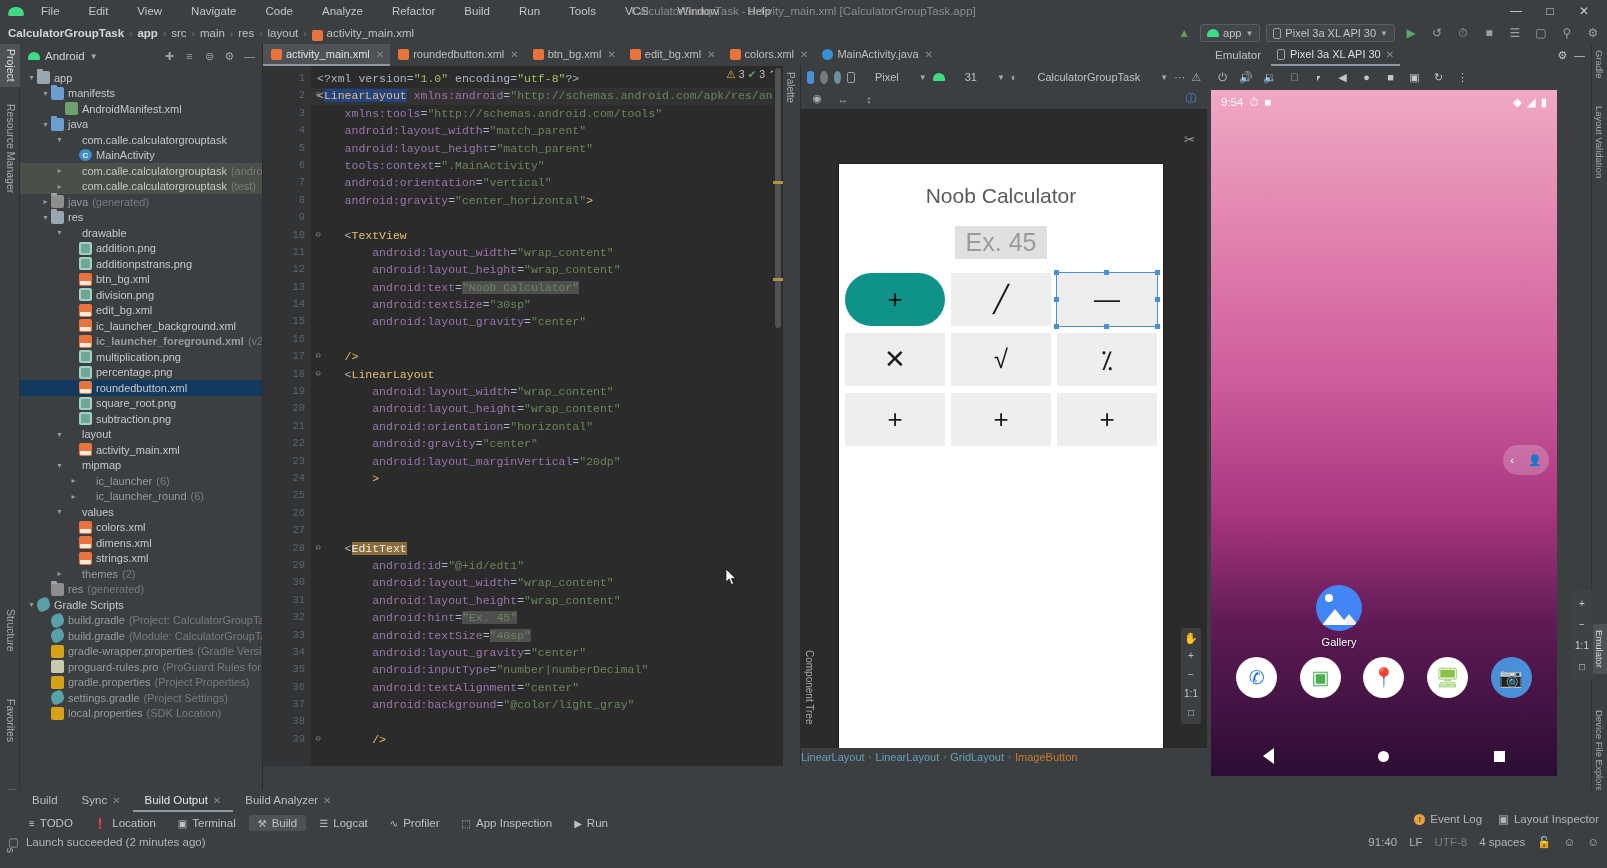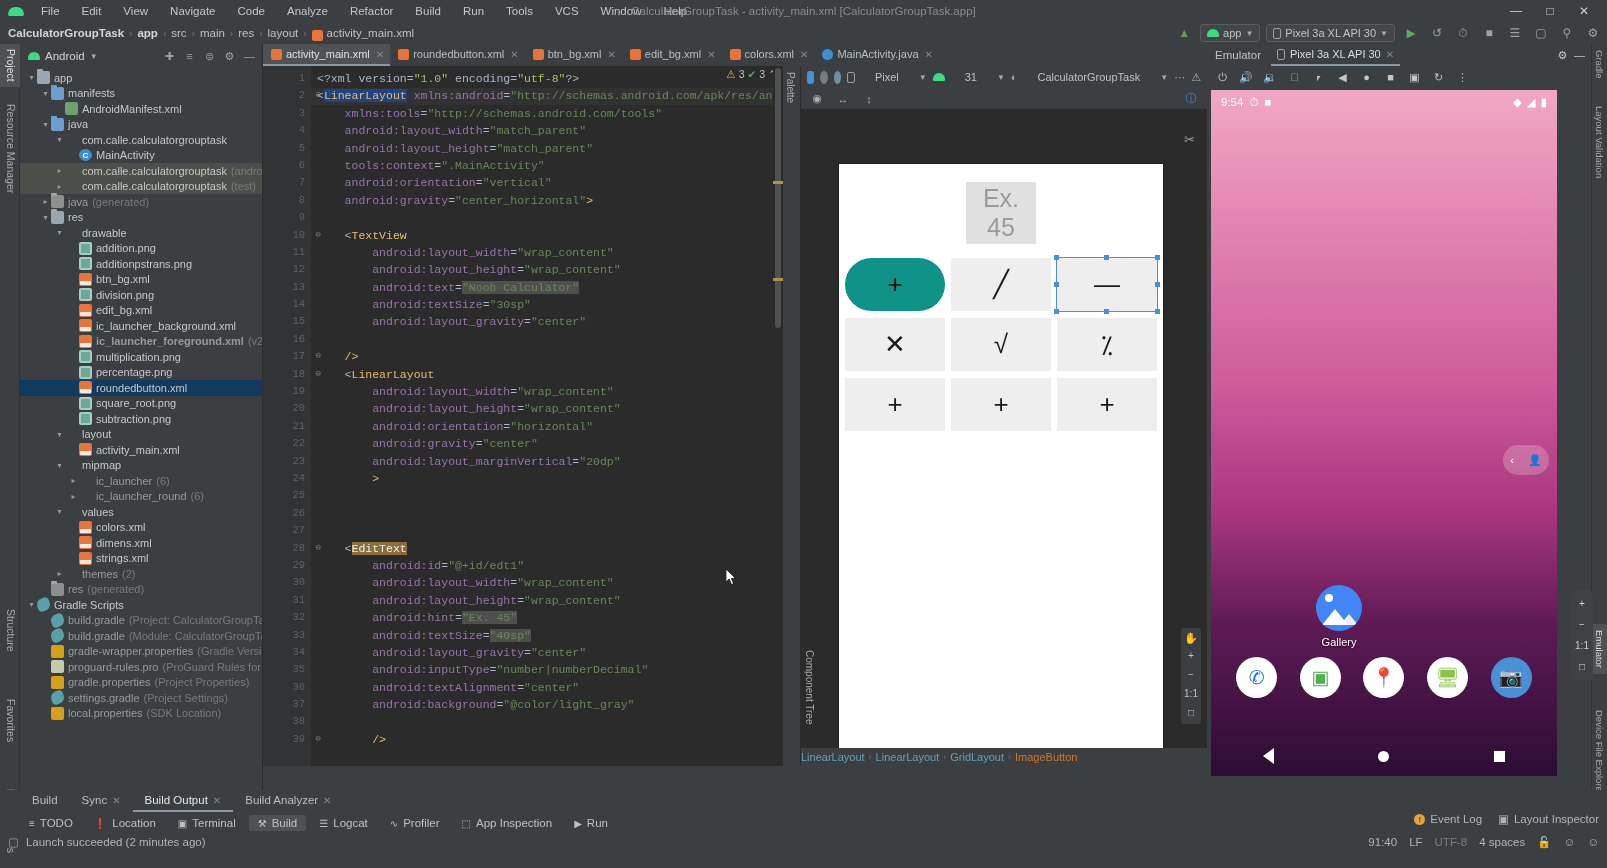--- a/index.html
+++ b/index.html
@@ -15,21 +15,21 @@
   
   .titlebar {
     position:absolute; left:0; top:0; width:1607px; height:22px;
     background:#3c3f41; display:flex; align-items:center;
   }
   .droid-logo { width:16px; height:12px; margin:0 8px 0 8px; position:relative; }
   .droid-logo:before{
     content:""; position:absolute; left:0; top:2px; width:16px; height:9px;
     background:#3ddc84; border-radius:8px 8px 2px 2px;
   }
-  .menu { display:flex; align-items:center; gap:4px;text-align:center; }
+  .menu { display:flex; align-items:center; gap:11px;text-align:center; }
   .menu-item { padding:3px 9px; color:#c5c5c5; font-size:11.5px; cursor:default; }
   .win-title {
     position:absolute; left:0; right:0; text-align:center; color:#8c8c8c; font-size:11.5px;
     pointer-events:none;
   }
   .win-ctrls { position:absolute; right:6px; top:0; height:22px; display:flex; align-items:center; gap:0px;}
   .win-btn { width:34px; height:22px; display:flex; align-items:center; justify-content:center; color:#cfcfcf; font-size:12px;}
 
   
   .navbar {
@@ -188,21 +188,21 @@
     position:absolute; left:18px; top:44px; right:0; bottom:18px; background:#2b2b2b; overflow:hidden;
   }
   .phone-frame {
     position:absolute; left:38px; top:54px; width:324px; height:620px; background:#ffffff;
     box-shadow:0 0 0 1px #1f1f1f;
   }
   .pf-title {
     text-align:center; font-size:21px; color:#5a5a5a; padding-top:20px; font-weight:normal;
   }
   .pf-edit {
-    margin:18px auto 0 auto; width:70px; background:#e0e0e0; text-align:center;
+    margin:18px auto 0 auto; width:92px; background:#e0e0e0; text-align:center;
     font-size:25px; color:#9a9a9a; padding:2px 6px;
   }
   .pf-sub { text-align:center; font-size:19px; color:#616161; margin-top:20px; }
   .grid {
     margin:14px auto 0 auto; width:316px; display:grid; grid-template-columns:repeat(3,1fr);
     gap:7px 6px; padding:0 2px;
   }
   .gbtn {
     height:53px; background:#eeeeee; display:flex; align-items:center; justify-content:center;
     font-size:26px; color:#1b1b1b; position:relative;
@@ -785,20 +785,21 @@
       <span class="dt-ico">◉</span>
       <span class="dt-ico">↔</span>
       <span class="dt-ico">↕</span>
       <span class="dt-ico" style="margin-left:auto;color:#4a90d9;">ⓘ</span>
     </div>
 
     <div class="canvas">
       <span class="wrench">✂</span>
 
       <div class="phone-frame">
+        <div class="pf-title">Noob Calculator</div>
         <div class="pf-edit">Ex. 45</div>
         <div class="grid" id="btn-grid">
             <div class="gbtn teal">
               <span>+</span>
             </div>
             <div class="gbtn">
               <span>╱</span>
             </div>
             <div class="gbtn selected">
               <span>—</span>

